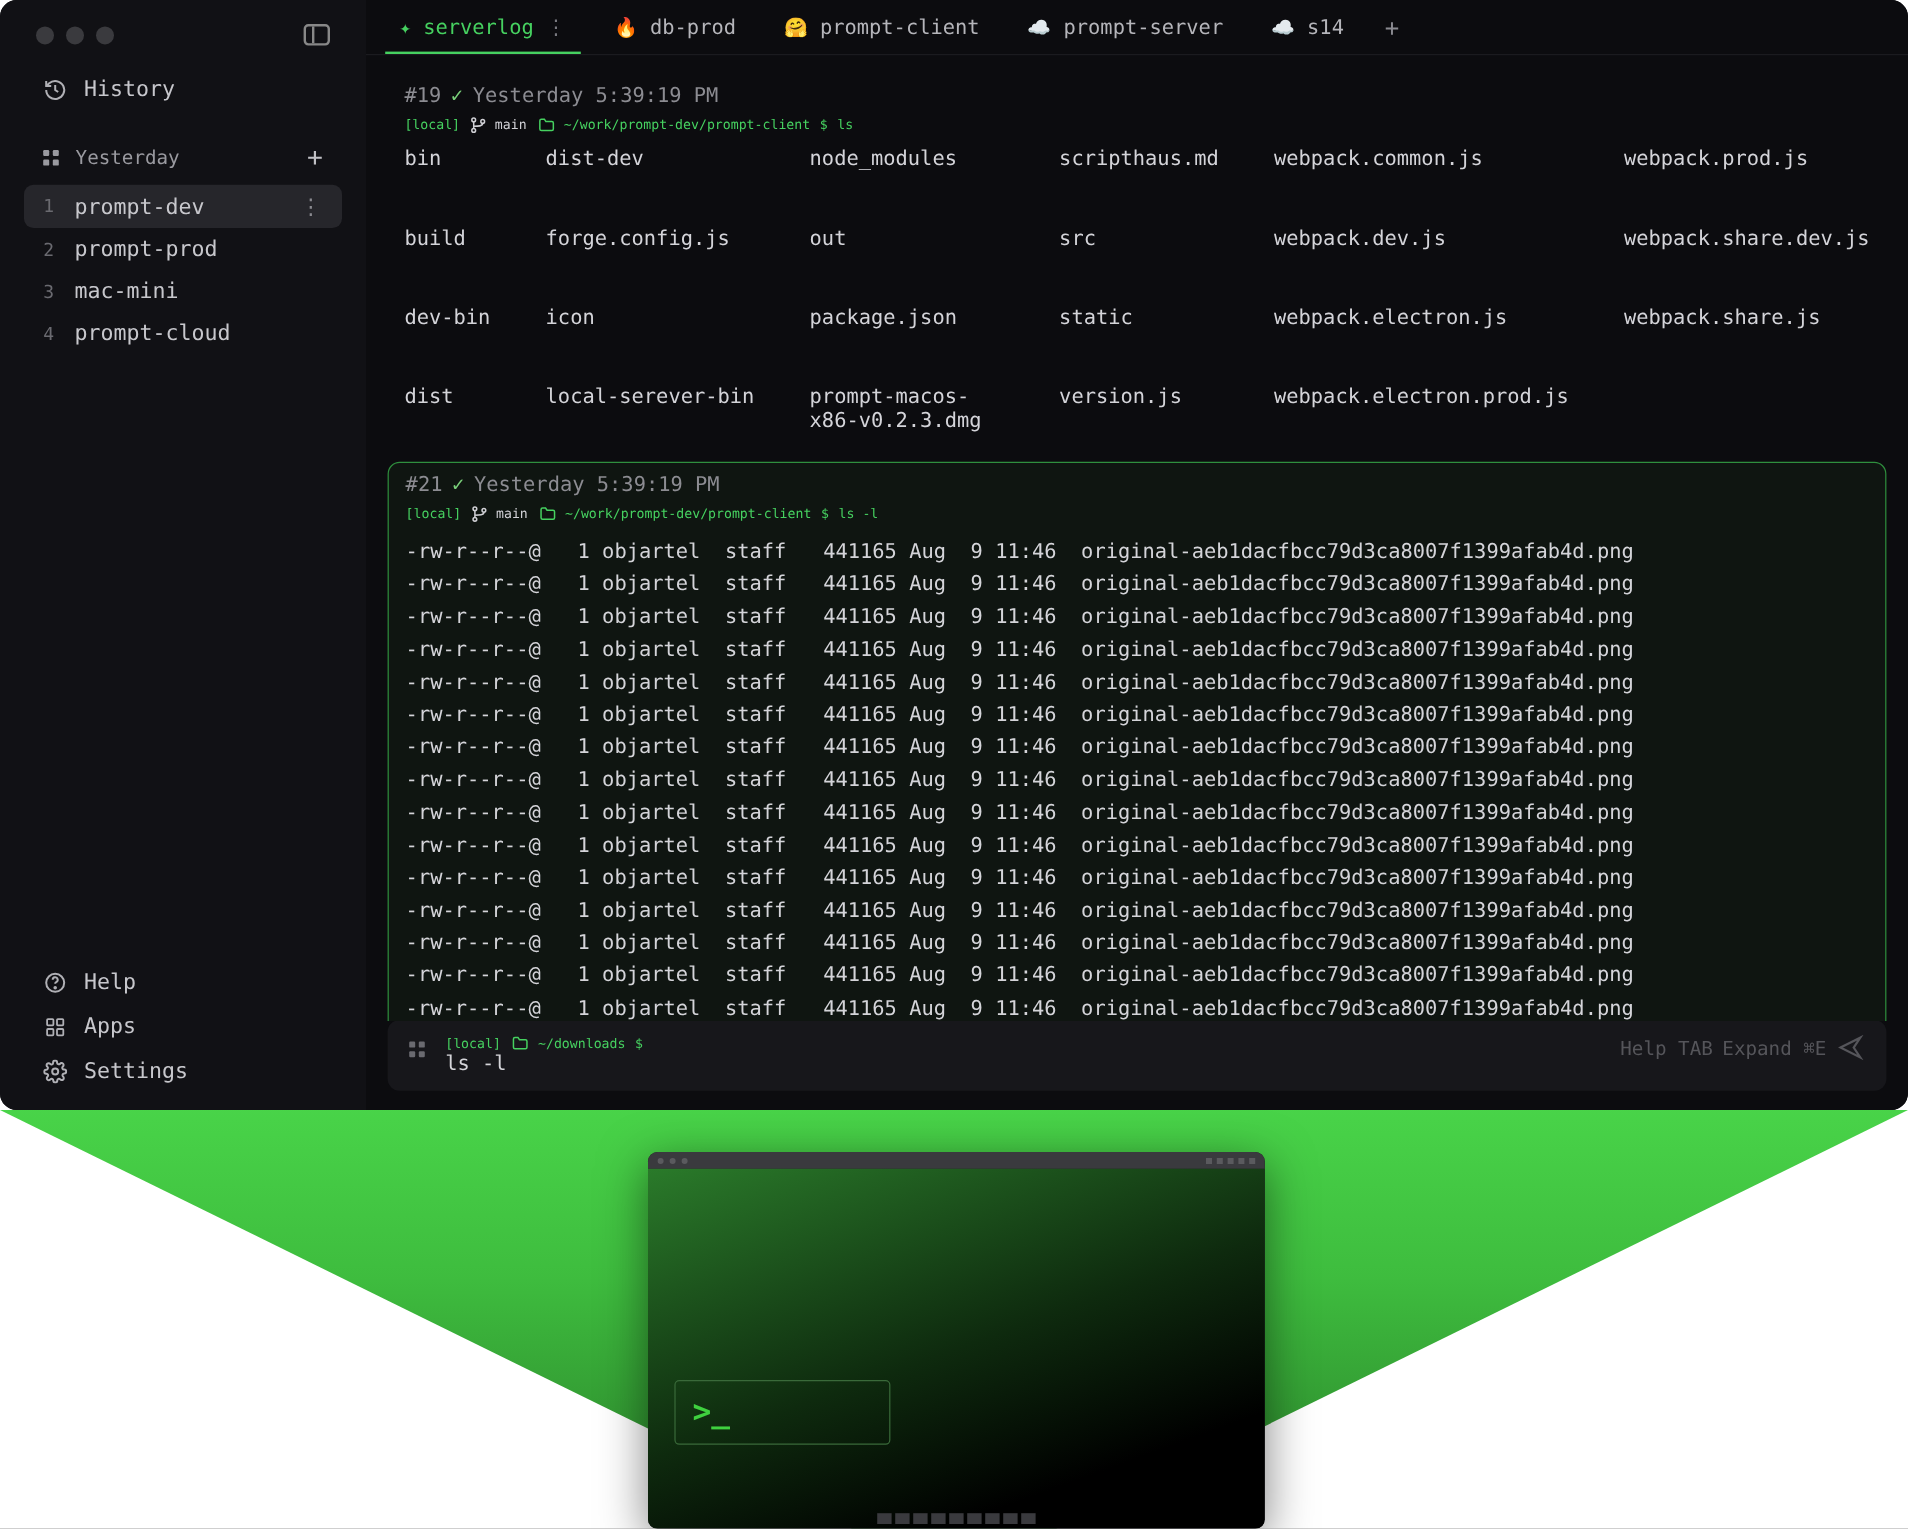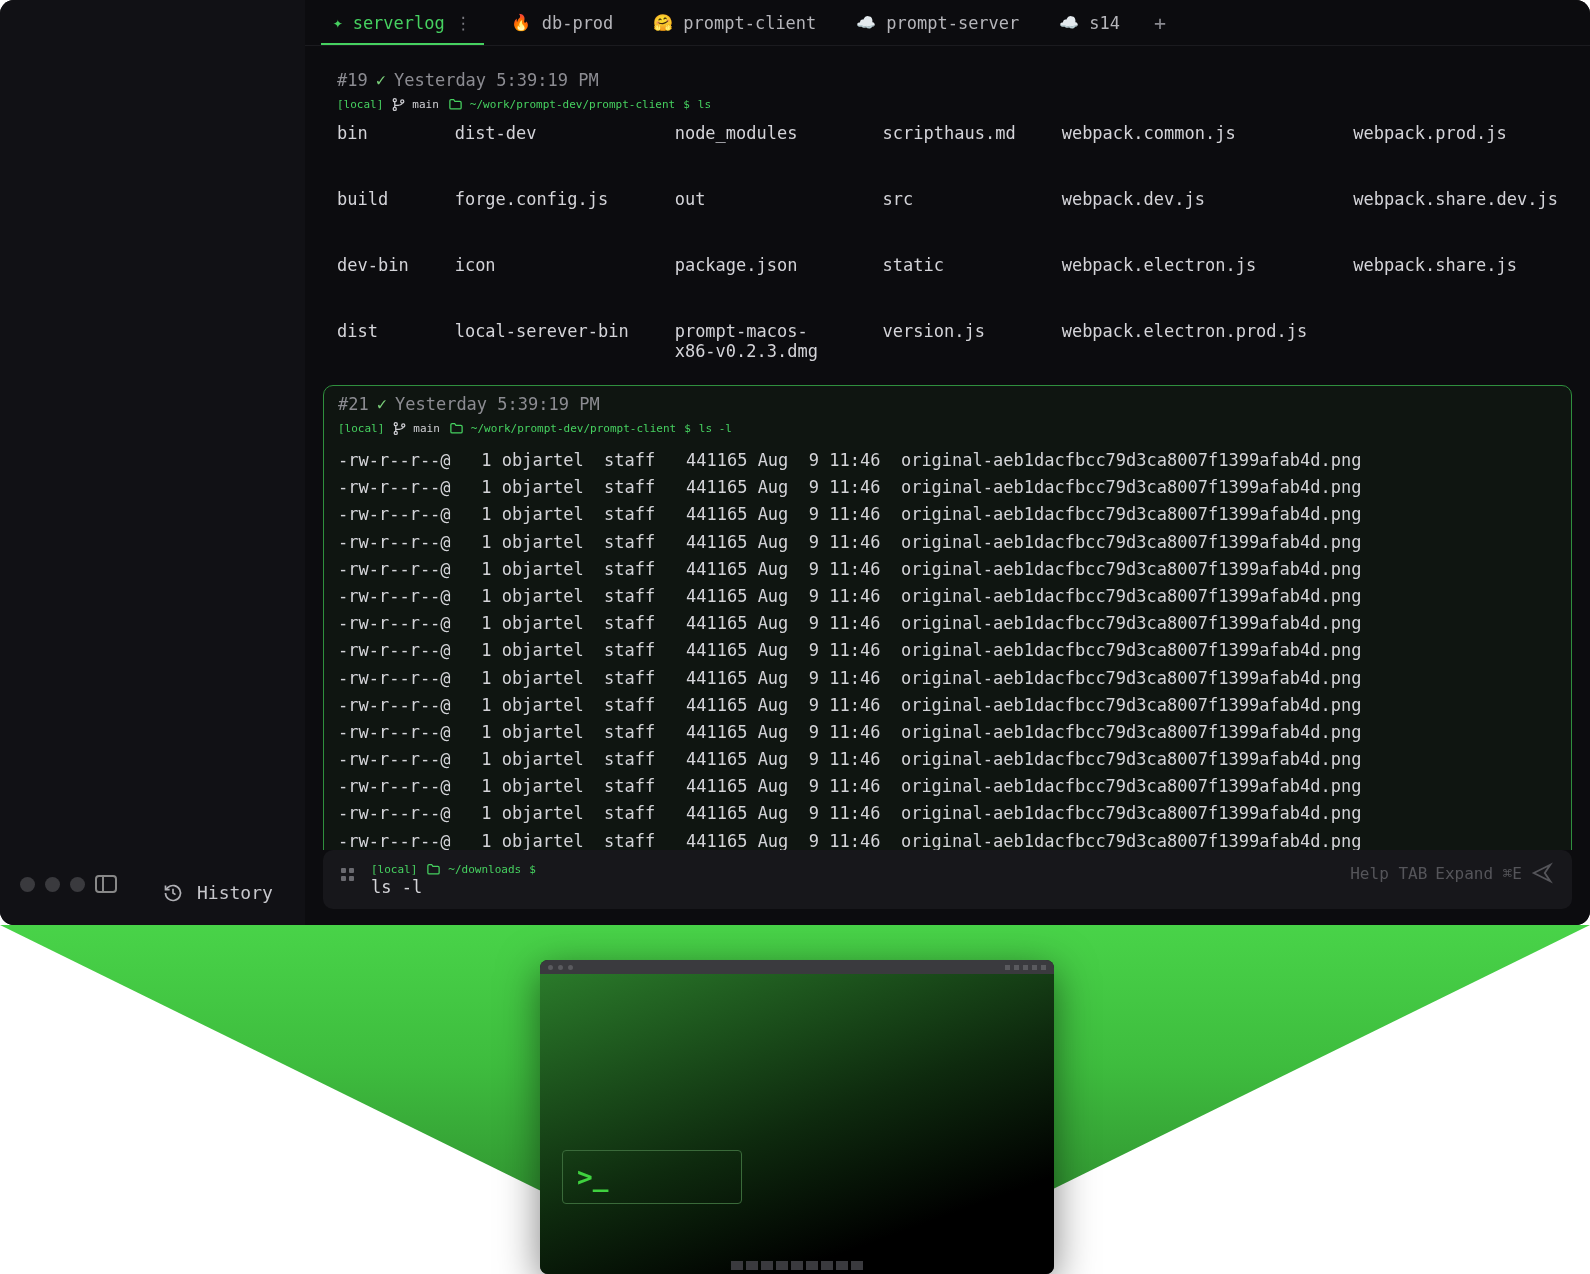--- a/index.html
+++ b/index.html
@@ -16,24 +16,23 @@
   background: #0c0c0f;
   border-radius: 14px;
   display: flex;
   overflow: hidden;
   position: relative;
 }
 .sidebar {
   width: 305px;
   background: #111115;
   display: flex;
-  flex-direction: row;
-  padding: 14px 0;
+  flex-direction: column;
+  padding: 14px 10px;
   flex-shrink: 0;
-  align-items: flex-end;
 }
 .traffic-lights {
   display: flex;
   gap: 10px;
   padding: 6px 20px 18px 20px;
   align-items: center;
 }
 .traffic-light { width: 15px; height: 15px; border-radius: 50%; background: #3a3a3e; }
 .sidebar-toggle-icon {
   width: 22px; height: 18px; border: 2px solid #888; border-radius: 4px;

